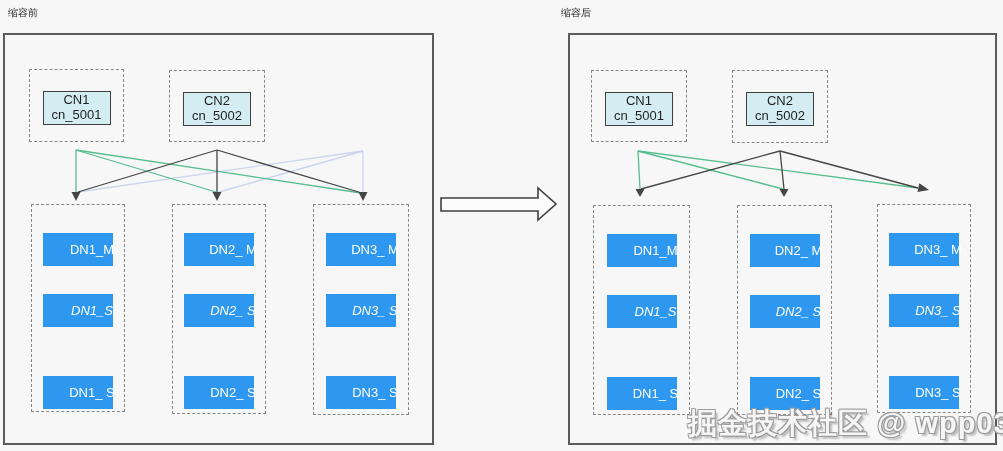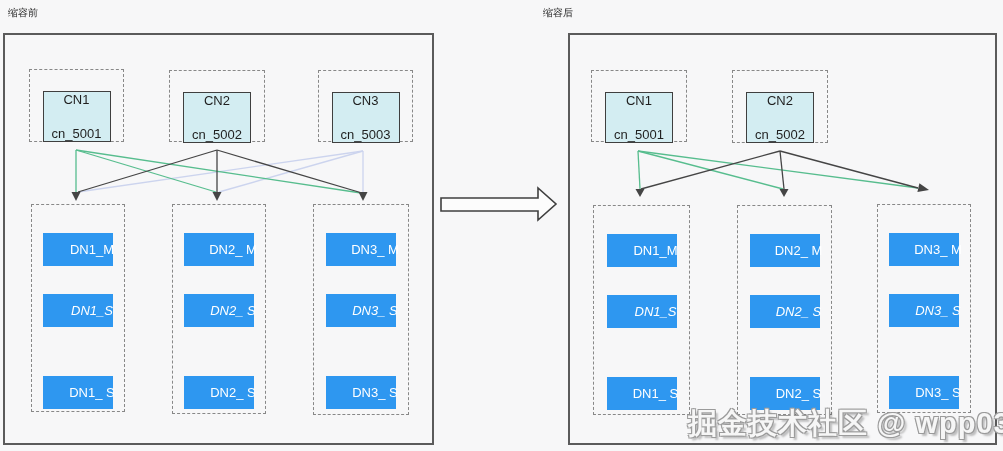--- a/index.html
+++ b/index.html
@@ -12,23 +12,23 @@
     position:absolute; font-size:10px; color:#262626; white-space:nowrap;
   }
   .panel {
     position:absolute; border:2px solid var(--panel-border,#5b5b5b);
   }
   .dashed-box {
     position:absolute; border:1px dashed var(--dashed-border,#888);
   }
   .cn-box {
     position:absolute; left:50%; transform:translateX(-50%); top:21px;
-    width:68px; height:51px;
+    width:68px; height:34px;
     background:var(--cn-fill,#d3edf2); border:1px solid var(--cn-border,#3f3f3f);
-    display:flex; flex-direction:column; align-items:center; justify-content:space-between;
+    display:flex; flex-direction:column; align-items:center; justify-content:flex-start;
     font-size:13px; line-height:15px; color:var(--cn-text,#1f1f1f);
   }
   .dn-box {
     position:absolute; left:50%; transform:translateX(-50%);
     width:70px; height:33px;
     background:var(--dn-fill,#2e97f0); color:var(--dn-text,#fff);
     display:flex; align-items:center; justify-content:center;
     font-size:13px; white-space:pre;padding-left:28px;
   }
   .dn-row1 { top:28px; } .dn-row2 { top:89px;font-style:italic; } .dn-row3 { top:150px;margin-top:21px; }
@@ -60,44 +60,38 @@
       <div>CN1</div>
       <div>cn_5001</div>
     </div>
   </div>
   <div class="dashed-box" style="left:169px; top:70px; width:96px; height:72px">
     <div class="cn-box">
       <div>CN2</div>
       <div>cn_5002</div>
     </div>
   </div>
-  <div class="dashed-box" style="left:318px; top:70px; width:95px; height:72px">
-    <div class="cn-box">
-      <div>CN3</div>
-      <div>cn_5003</div>
-    </div>
-  </div>
 
   <div class="dashed-box" style="left:31px; top:204px; width:94px; height:208px">
     <div class="dn-box dn-row1">DN1_M</div>
     <div class="dn-box dn-row2">DN1_S</div>
     <div class="dn-box dn-row3">DN1_ S</div>
   </div>
   <div class="dashed-box" style="left:172px; top:204px; width:94px; height:210px">
     <div class="dn-box dn-row1">DN2_ M</div>
     <div class="dn-box dn-row2">DN2_ S</div>
     <div class="dn-box dn-row3">DN2_ S</div>
   </div>
   <div class="dashed-box" style="left:313px; top:204px; width:96px; height:211px">
     <div class="dn-box dn-row1">DN3_ M</div>
     <div class="dn-box dn-row2">DN3_ S</div>
     <div class="dn-box dn-row3">DN3_ S</div>
   </div>
 
-  <div class="panel-title" style="left:543px; top:6px">缩容后</div>
+  <div class="panel-title" style="left:561px; top:6px">缩容后</div>
   <div class="panel" style="left:568px; top:33px; width:429px; height:412px"></div>
 
   <div class="dashed-box" style="left:591px; top:70px; width:96px; height:72px">
     <div class="cn-box">
       <div>CN1</div>
       <div>cn_5001</div>
     </div>
   </div>
   <div class="dashed-box" style="left:732px; top:70px; width:96px; height:73px">
     <div class="cn-box">

